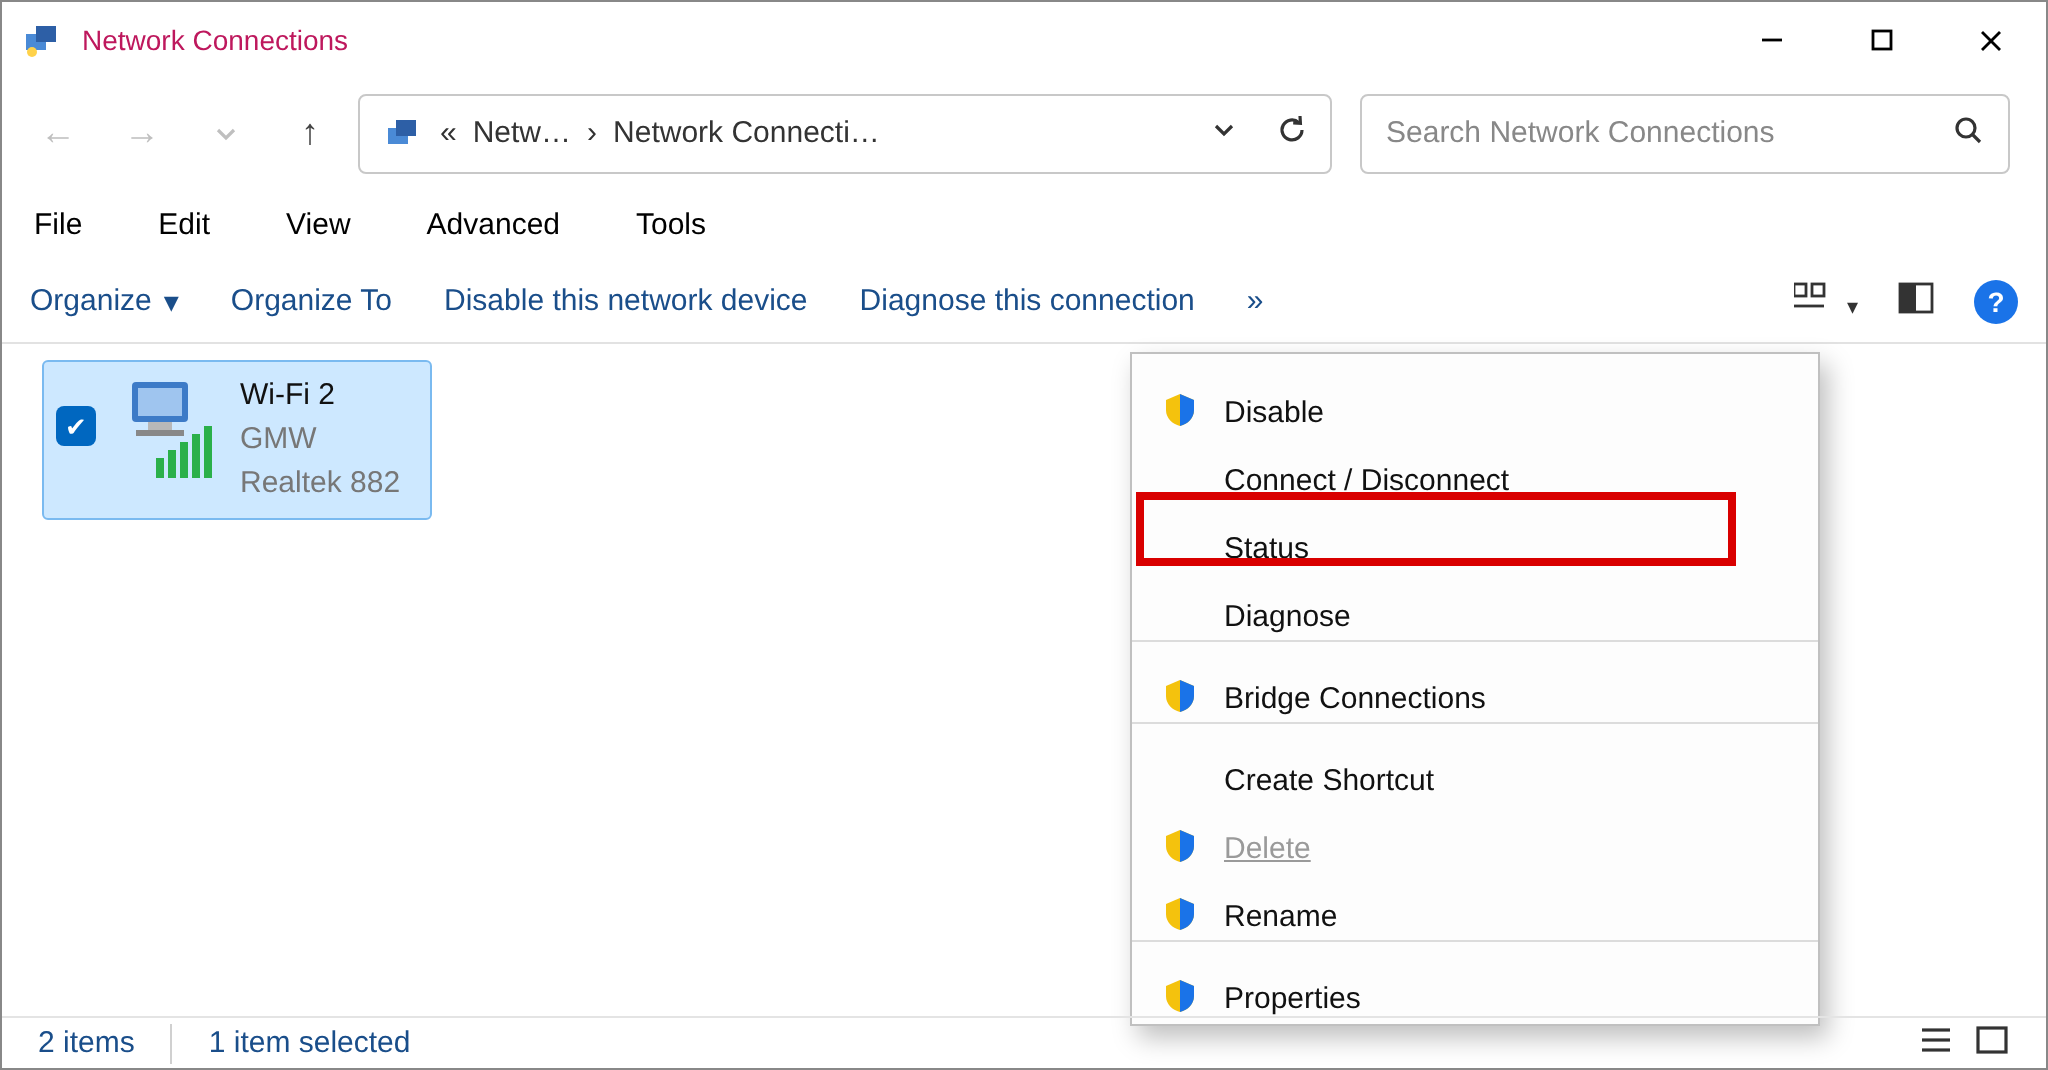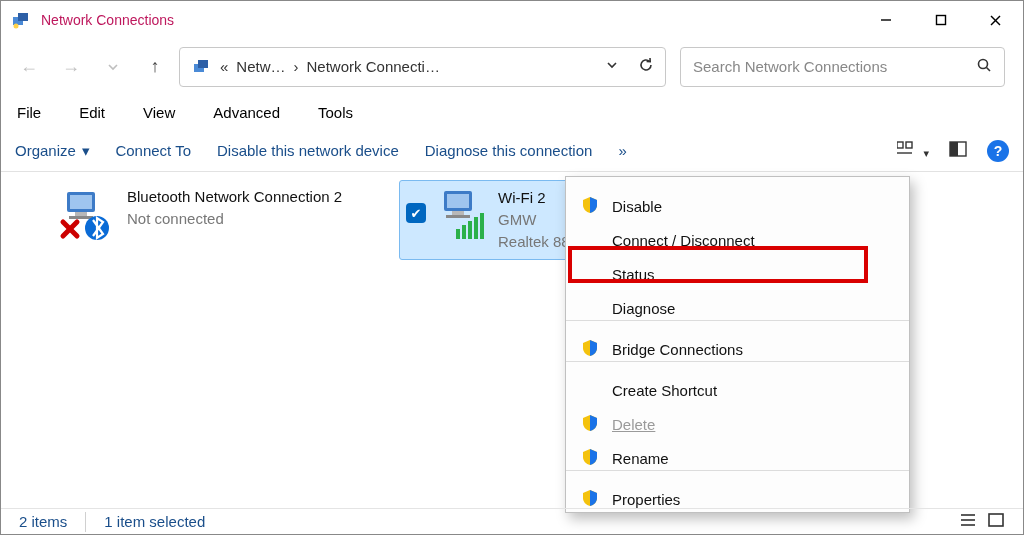--- a/index.html
+++ b/index.html
@@ -146,60 +146,41 @@
     <span class="menu-item">View</span>
     <span class="menu-item">Advanced</span>
     <span class="menu-item">Tools</span>
   </div>
 
   <div class="toolbar">
     <span class="tb-item">
         <span>Organize</span> 
         <span>▾</span>
       </span>
-    <span class="tb-item">Connect To</span>
+    <span class="tb-item">Organize To</span>
     <span class="tb-item">Disable this network device</span>
     <span class="tb-item">Diagnose this connection</span>
     <span class="tb-item">»</span>
     <div class="right">
       <span><svg width="22" height="16" viewBox="0 0 22 16">
             <rect x="0" y="1" width="6" height="6" fill="none" stroke="#333" stroke-width="1.4"></rect>
             <rect x="9" y="1" width="6" height="6" fill="none" stroke="#333" stroke-width="1.4"></rect>
             <line x1="0" y1="12" x2="15" y2="12" stroke="#333" stroke-width="1.4"></line>
           </svg> <span style="font-size:11px;">▾</span></span>
       <span><svg width="18" height="16">
             <rect x="1" y="1" width="16" height="14" fill="none" stroke="#333" stroke-width="1.4"></rect>
             <rect x="1" y="1" width="8" height="14" fill="#333"></rect>
           </svg></span>
       <span class="help-circle">?</span>
     </div>
   </div>
 
   <div class="content">
     <div class="items">
 
-      <div class="conn-item">
-        <span class="check"></span>
-        <span class="conn-icon svg-center">
-          <svg width="60" height="56" viewBox="0 0 60 56">
-            <rect x="10" y="6" width="28" height="20" rx="2" fill="#3d7bc7"></rect>
-            <rect x="13" y="9" width="22" height="14" fill="#9fc5ef"></rect>
-            <rect x="18" y="26" width="12" height="4" fill="#b8b8b8"></rect>
-            <rect x="12" y="30" width="24" height="3" fill="#888"></rect>
-            <line x1="6" y1="50" x2="20" y2="36" stroke="#c00" stroke-width="5" stroke-linecap="round"></line>
-            <line x1="20" y1="50" x2="6" y2="36" stroke="#c00" stroke-width="5" stroke-linecap="round"></line>
-            <circle cx="40" cy="42" r="12" fill="#0a6bd6"></circle>
-            <path d="M36 34 L46 48 L40 52 L40 32 L46 36 L36 50" fill="none" stroke="#fff" stroke-width="2.2"></path>
-          </svg>
-        </span>
-        <div class="conn-text">
-          <div>Bluetooth Network Connection 2</div>
-          <div class="sub">Not connected</div>
-        </div>
-      </div>
 
       <div class="conn-item selected" style="width:195px;">
         <span class="check">✔</span>
         <span class="conn-icon svg-center" style="width:52px;">
           <svg width="52" height="56" viewBox="0 0 52 56">
             <rect x="8" y="4" width="28" height="20" rx="2" fill="#3d7bc7"></rect>
             <rect x="11" y="7" width="22" height="14" fill="#9fc5ef"></rect>
             <rect x="16" y="24" width="12" height="4" fill="#b8b8b8"></rect>
             <rect x="10" y="28" width="24" height="3" fill="#888"></rect>
             <rect x="20" y="42" width="4" height="10" fill="#2bb04a"></rect>

